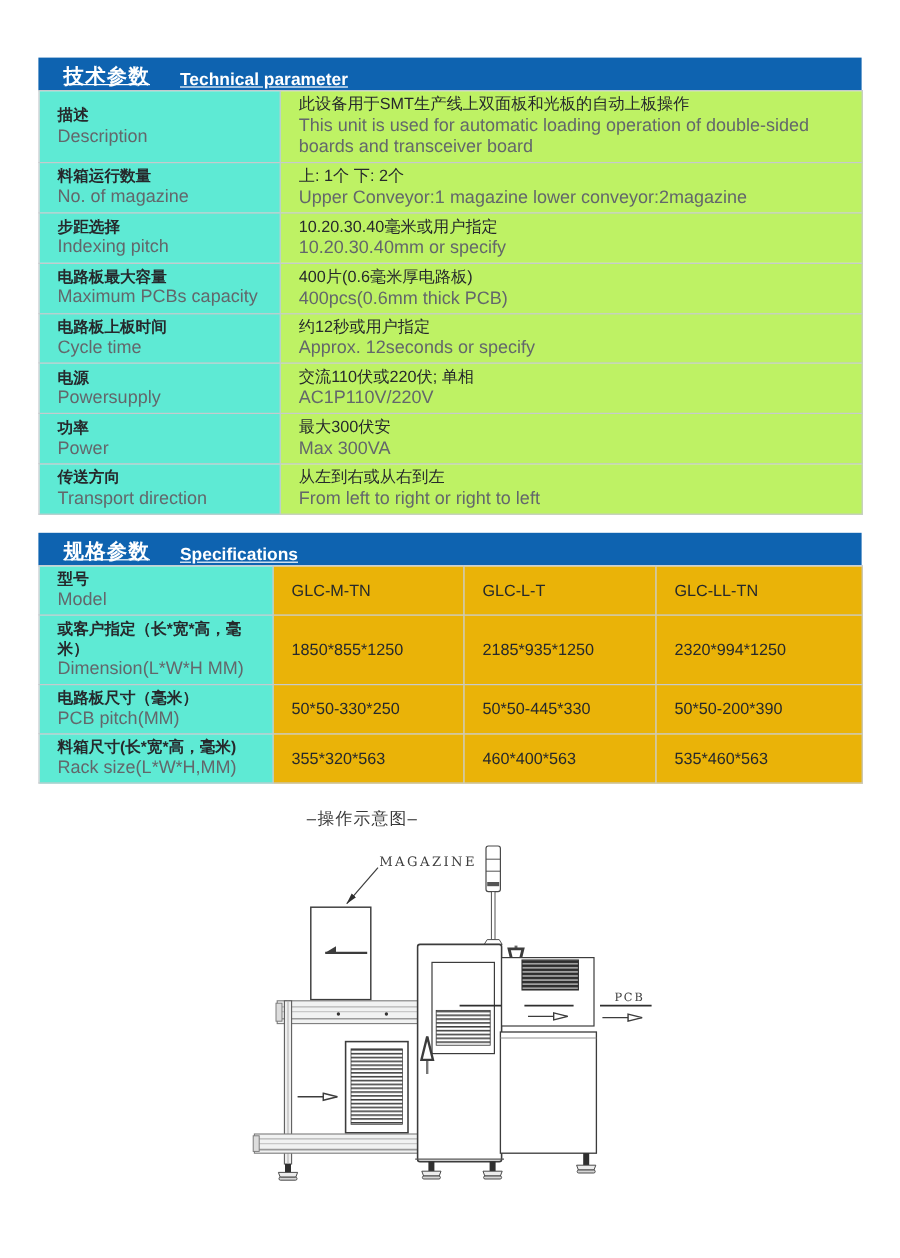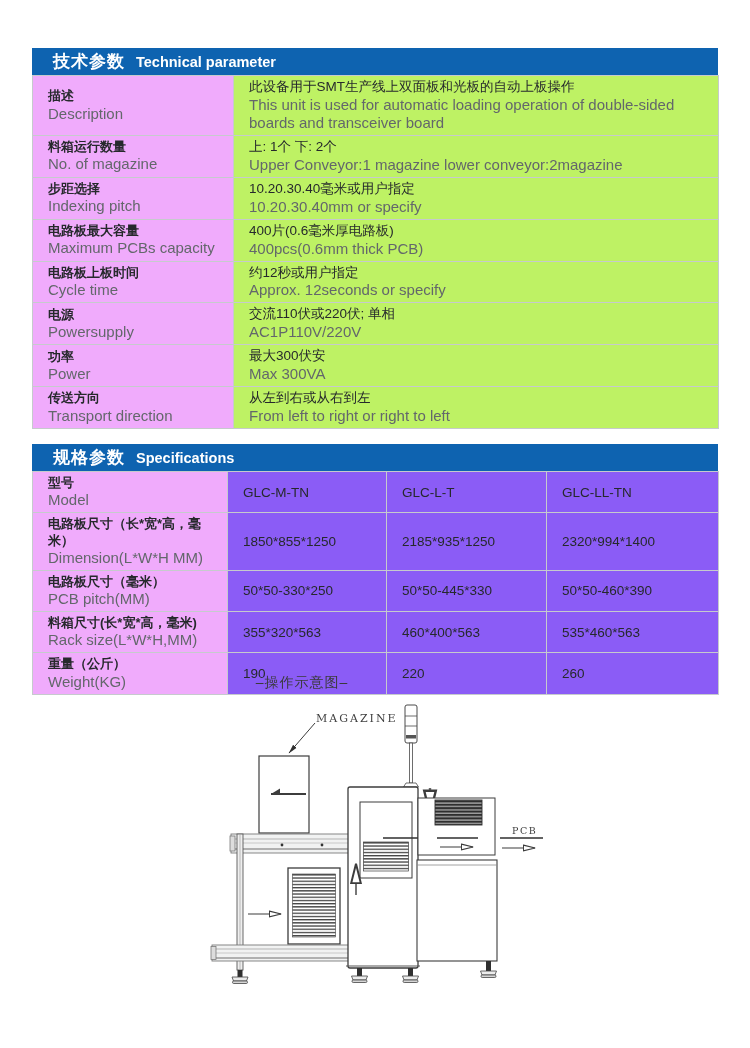--- a/index.html
+++ b/index.html
@@ -3,39 +3,39 @@
 <meta charset="utf-8">
 <style>
   html,body{margin:0;padding:0;}
   body{
     width:750px;height:1048px;background:#ffffff;position:relative;
     font-family:"Liberation Sans","DejaVu Sans",sans-serif;
     -webkit-font-smoothing:antialiased;
   }
   .panel{position:absolute;left:32px;width:686px;}
   .panel-header{
-    height:27px;display:flex;align-items:center;gap:11px;
-    padding-left:21px;color:#ffffff;
+    height:27px;display:flex;align-items:flex-end;gap:25px;
+    padding-left:21px;color:#ffffff;text-decoration:underline;
   }
   .hdr-cn{font-size:17px;font-weight:bold;letter-spacing:1px;}
   .hdr-en{font-size:14.5px;font-weight:bold;}
   table.spec{
     border-collapse:collapse;table-layout:fixed;width:686px;
     border:1px solid #c6cacd;
   }
   table.spec td{
     border:1px solid #c6cacd;vertical-align:middle;
     padding:3px 6px 3px 15px;
   }
-  td.lbl{background:#f0abfc;}
+  td.lbl{background:#5eead4;}
   td.val{background:#bef264;}
   .cn{font-size:13.5px;color:#26292c;line-height:1.25;}
   .lbl .cn{font-weight:bold;font-size:13px;}
   .en{font-size:15px;color:#63676b;line-height:1.2;}
-  td.mono-val{background:#8b5cf6;font-size:13.5px;color:#26292c;}
+  td.mono-val{background:#eab308;font-size:13.5px;color:#26292c;}
   #tech-panel{top:48px;}
   #tech-panel td{height:29px;}
   #spec-panel{top:444px;}
   #spec-panel td{height:29px;margin-left:20px;}
   #diagram-title{
     position:absolute;top:674px;left:0;width:604px;text-align:center;
     font-size:14px;color:#3a3a3a;letter-spacing:1px;
   }
   #diagram-svg{position:absolute;left:160px;top:695px;}
   .cad-text{
@@ -158,53 +158,44 @@
         <td class="lbl">
           <div class="cn">型号</div>
           <div class="en">Model</div>
         </td>
         <td class="mono-val">GLC-M-TN</td>
         <td class="mono-val">GLC-L-T</td>
         <td class="mono-val">GLC-LL-TN</td>
       </tr>
       <tr>
         <td class="lbl">
-          <div class="cn">电路板尺寸（长*宽*高，毫米）</div>
+          <div class="cn">或客户指定（长*宽*高，毫米）</div>
           <div class="en">Dimension(L*W*H MM)</div>
         </td>
         <td class="mono-val">1850*855*1250</td>
         <td class="mono-val">2185*935*1250</td>
-        <td class="mono-val">2320*994*1400</td>
+        <td class="mono-val">2320*994*1250</td>
       </tr>
       <tr>
         <td class="lbl">
           <div class="cn">电路板尺寸（毫米）</div>
           <div class="en">PCB pitch(MM)</div>
         </td>
         <td class="mono-val">50*50-330*250</td>
         <td class="mono-val">50*50-445*330</td>
-        <td class="mono-val">50*50-460*390</td>
+        <td class="mono-val">50*50-200*390</td>
       </tr>
       <tr>
         <td class="lbl">
           <div class="cn">料箱尺寸(长*宽*高，毫米)</div>
           <div class="en">Rack size(L*W*H,MM)</div>
         </td>
         <td class="mono-val">355*320*563</td>
         <td class="mono-val">460*400*563</td>
         <td class="mono-val">535*460*563</td>
-      </tr>
-      <tr>
-        <td class="lbl">
-          <div class="cn">重量（公斤）</div>
-          <div class="en">Weight(KG)</div>
-        </td>
-        <td class="mono-val">190</td>
-        <td class="mono-val">220</td>
-        <td class="mono-val">260</td>
       </tr>
     </tbody>
   </table>
 </div>
 
 <div id="diagram-title">–操作示意图–</div>
 
 <svg id="diagram-svg" width="430" height="320" viewBox="0 0 430 320">
   <defs>
     <pattern id="vent" width="6" height="3.2" patternUnits="userSpaceOnUse">

